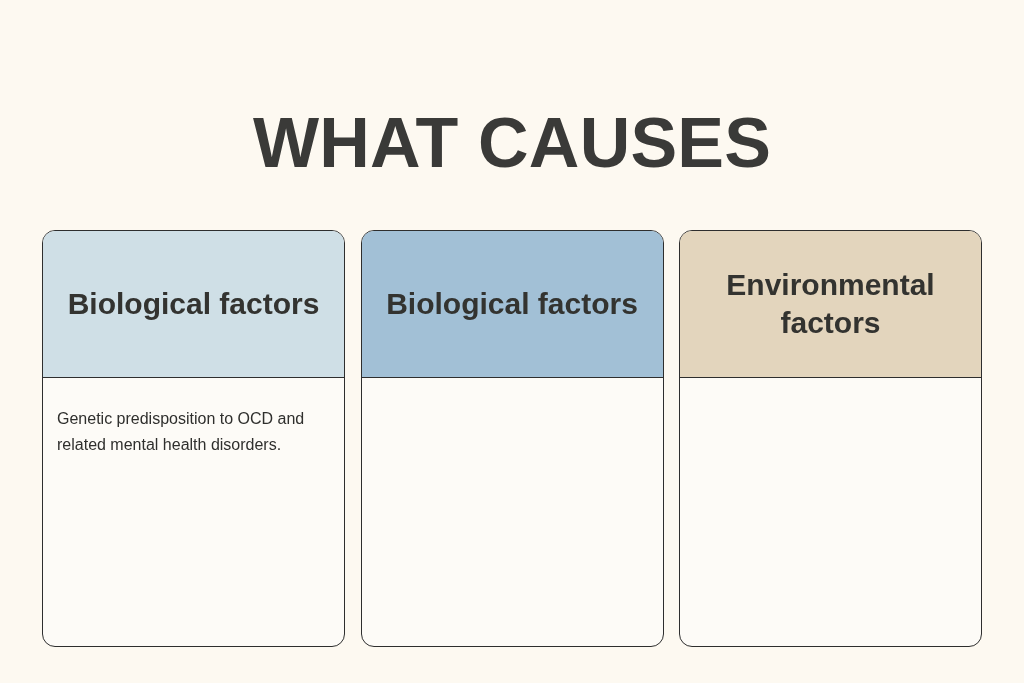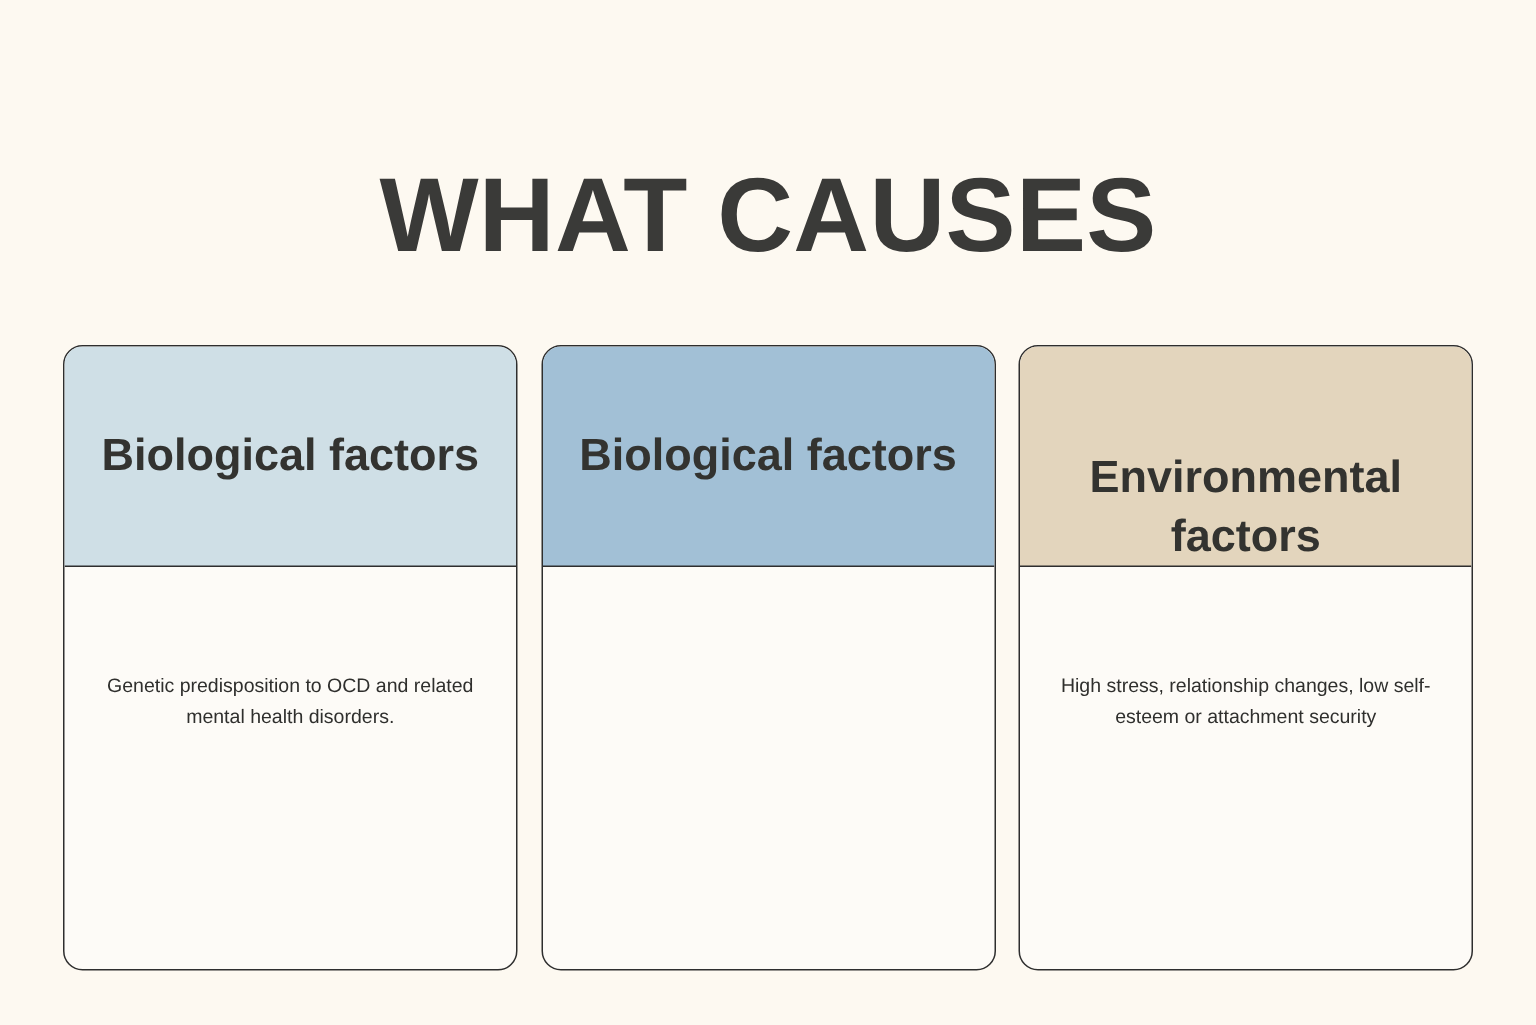--- a/index.html
+++ b/index.html
@@ -85,26 +85,25 @@
   .card-body {
     flex: 1 1 auto;
     display: flex;
     align-items: flex-start;
     justify-content: center;
     padding: 28px 14px 0 14px;
     box-sizing: border-box;
   }
   .card-body-text {
     display: block;
-    text-align: center;
+    text-align: left;
     color: #2f2f2d;
-    font-size: 13px;
+    font-size: 16px;
     line-height: 1.62;
     font-weight: 400;
-    margin-top: 40px;
   }
 </style>
 </head>
 <body style="background-color: rgb(253, 249, 241);">
 
 <div class="page">
 
   <h1 class="title">
     <span class="title-line">WHAT CAUSES</span>
   </h1>
@@ -120,22 +119,19 @@
       </div>
     </div>
 
     <div class="card">
       <div class="card-header" style="background-color: rgb(162, 192, 214);">
         <span class="card-header-text">Biological factors</span>
       </div>
     </div>
 
     <div class="card">
-      <div class="card-header" style="background-color: rgb(227, 213, 189); align-items: flex-end;">
+      <div class="card-header" style="background-color: rgb(227, 213, 189);">
         <span class="card-header-text">Environmental factors</span>
-      </div>
-      <div class="card-body">
-        <span class="card-body-text">High stress, relationship changes, low self-esteem or attachment security</span>
       </div>
     </div>
 
   </div>
 </div>
 
 </body></html>

